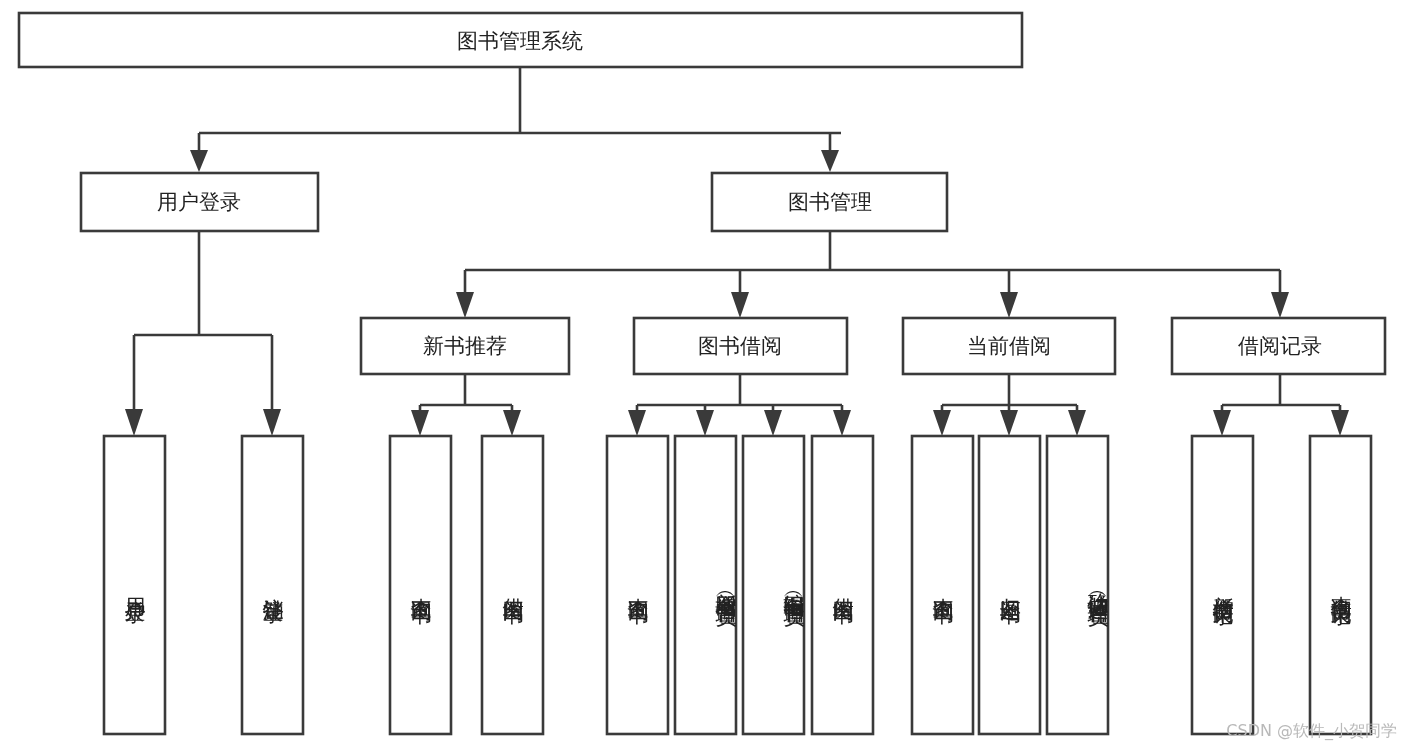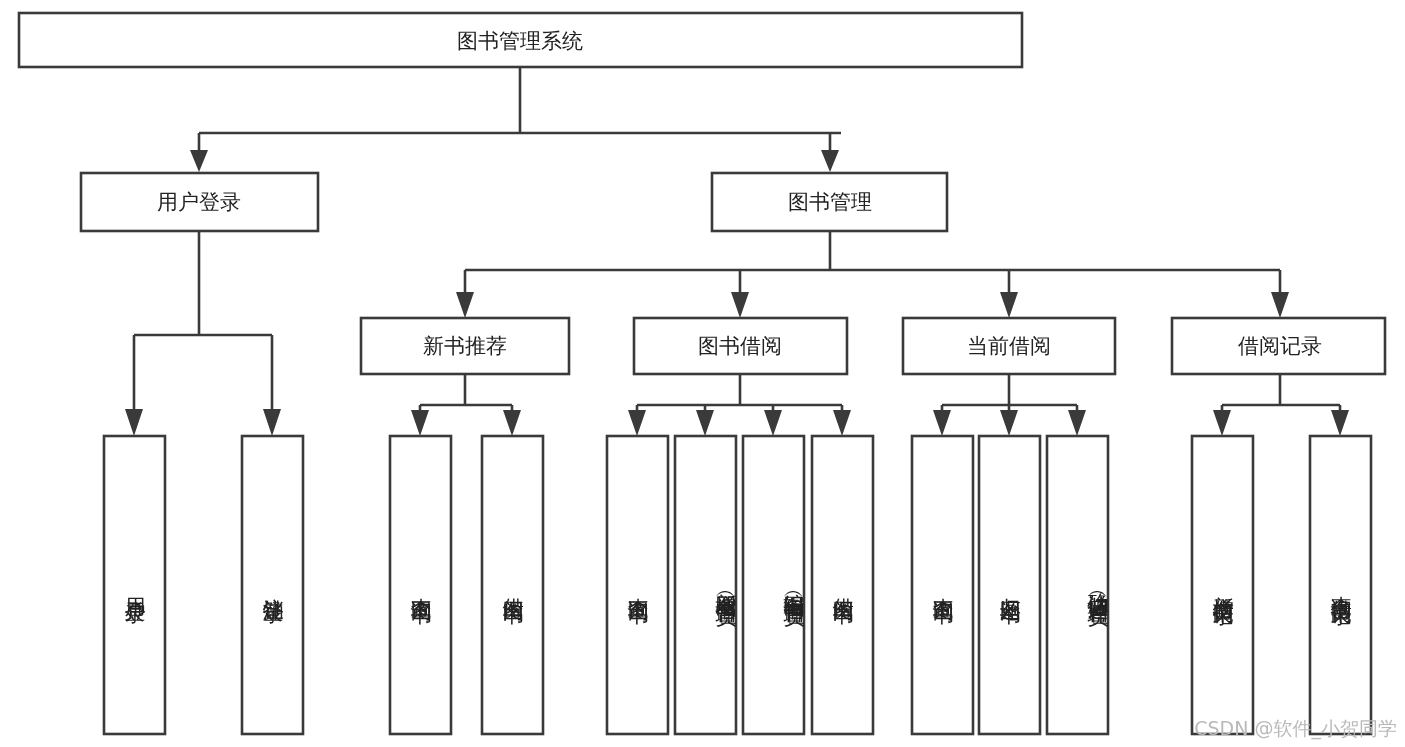--- a/index.html
+++ b/index.html
@@ -63,21 +63,21 @@
     pointer-events: none;
     display: flex;
     align-items: center;
     justify-content: center;
   }
   .watermark {
     position: absolute;
     right: 8px;
     bottom: 5px;
     font-family: "DejaVu Sans", "Liberation Sans", sans-serif;
-    font-size: 19px;
+    font-size: 16px;
     color: #b9b9b9;
     white-space: nowrap;
     user-select: none;
   }
 </style>
 </head>
 <body>
 
 <div id="diagram-root">
 

